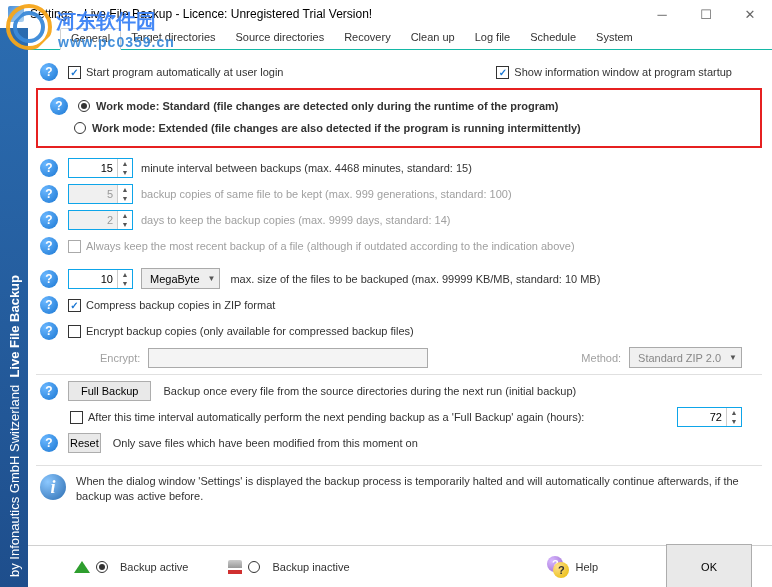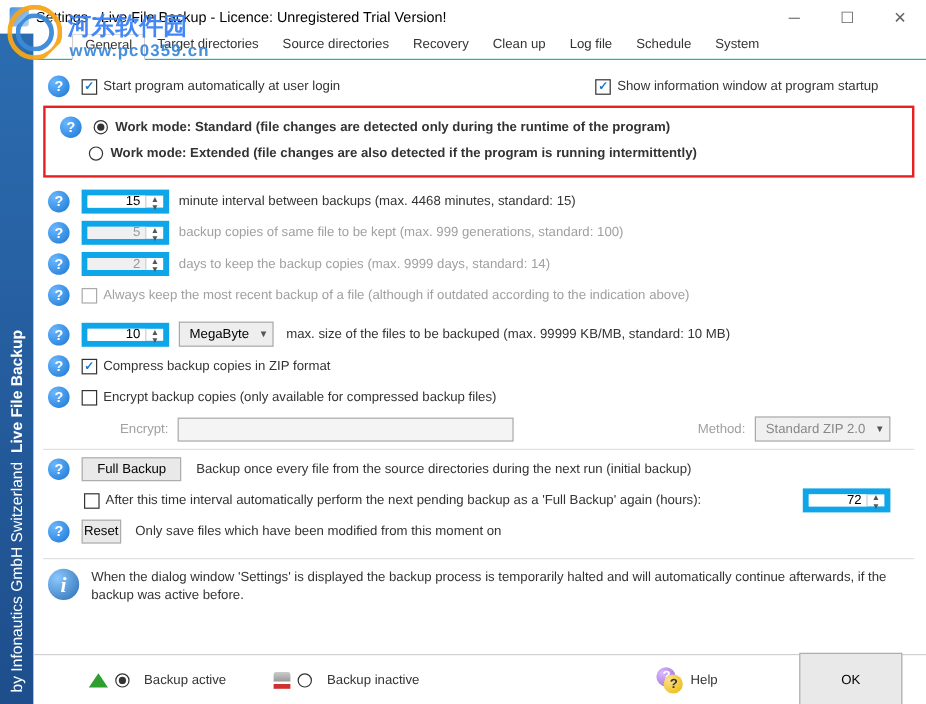--- a/index.html
+++ b/index.html
@@ -26,21 +26,21 @@
 .help { width: 18px; height: 18px; border-radius: 50%; background: radial-gradient(circle at 30% 30%,#6ab7ff,#1976d2); color: #fff; font-weight: bold; font-size: 12px; display: flex; align-items: center; justify-content: center; margin-right: 10px; margin-left: -30px; flex-shrink: 0; }
 .chk { width: 13px; height: 13px; border: 1px solid #333; margin-right: 5px; display: inline-flex; align-items: center; justify-content: center; font-size: 10px; color: #1976d2; flex-shrink:0; }
 .chk.checked::after { content: "✓"; font-weight: bold; }
 .radio { width: 12px; height: 12px; border: 1px solid #333; border-radius: 50%; margin-right: 6px; display: inline-flex; align-items: center; justify-content: center; flex-shrink:0; }
 .radio.selected::after { content: ""; width: 6px; height: 6px; background: #333; border-radius: 50%; }
 label { color: #333; }
 .disabled { color: #a0a0a0; }
 .red-box { border: 2px solid #e62020; padding: 6px 8px; margin: 4px 0 10px -34px; }
 .red-box .row { margin-bottom: 2px; }
 .red-box label { font-weight: bold; }
-.spin { display: inline-flex; border: 5px solid #0ea5e9; background: #fff; height: 20px; }
+.spin { display: inline-flex; border: 1px solid #0ea5e9; background: #fff; height: 20px; }
 .spin input { border: 0; width: 48px; text-align: right; padding-right: 4px; font-size: 11px; }
 .spin .arrows { width: 15px; border-left: 1px solid #ccc; display: flex; flex-direction: column; }
 .spin .arrows span { flex:1; font-size:7px; color:#555; display:flex; align-items:center; justify-content:center; }
 .spin.disabled input { background: #f0f0f0; color:#999; }
 .combo { display: inline-flex; border:1px solid #aaa; background:#eee; height:21px; align-items:center; padding:0 4px 0 8px; }
 .combo .cv { margin-right:8px; }
 .combo .ca { font-size:8px; color:#555; }
 .btn { background: #e9e9e9; border: 1px solid #adadad; padding: 3px 12px; font-size: 11px; cursor: pointer; }
 .txt-in { border:1px solid #aaa; background:#fff; height:20px; padding:0 4px; }
 .sep { height: 1px; background: #e0e0e0; margin: 6px 0 6px -34px; }

